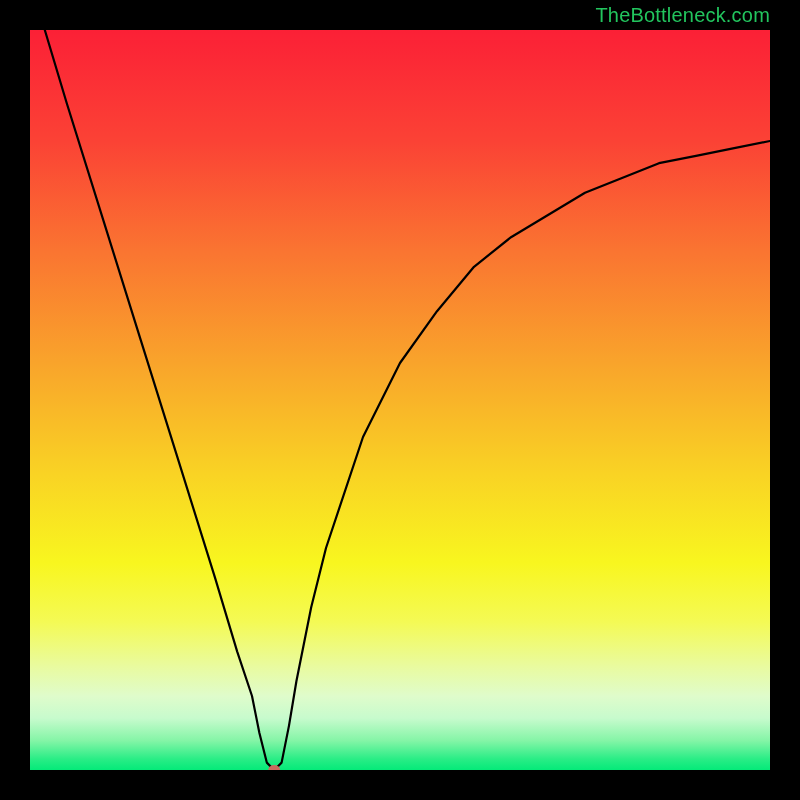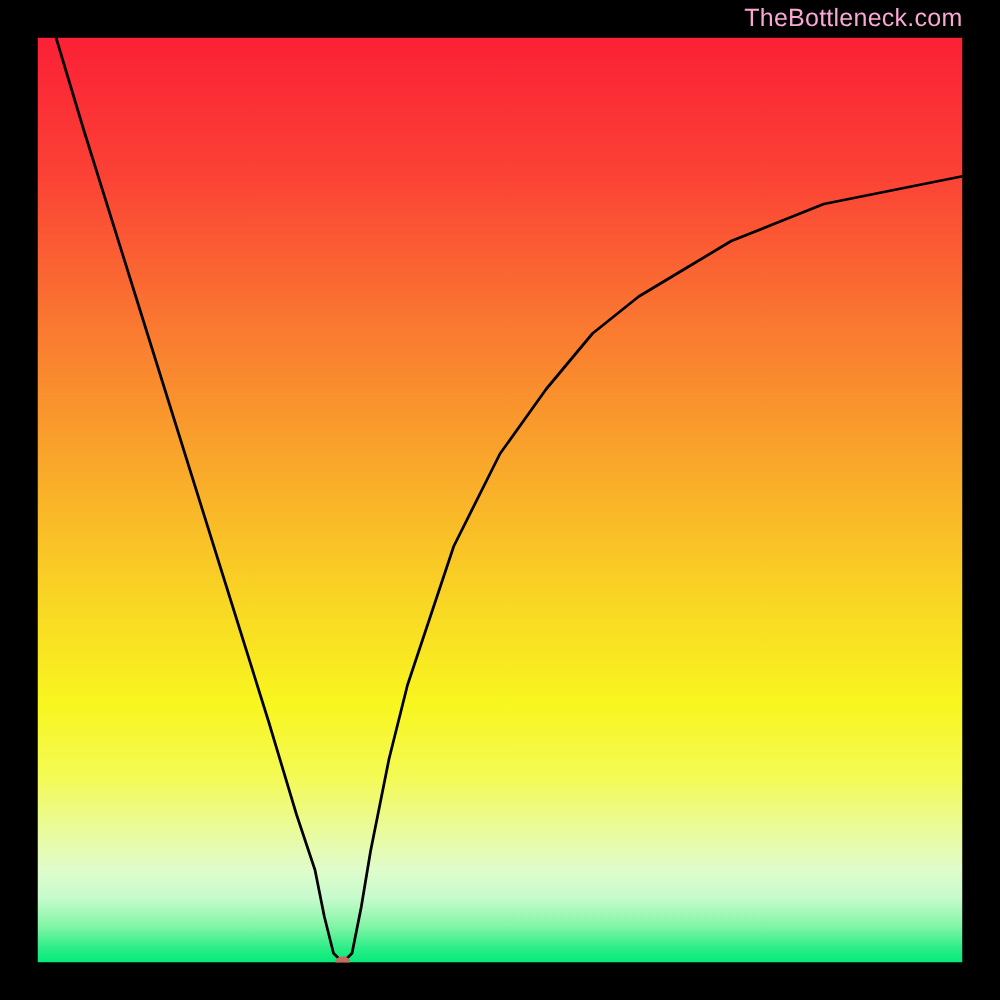--- a/index.html
+++ b/index.html
@@ -21,21 +21,21 @@
     position: absolute;
     left: 30px;
     top: 30px;
     width: 740px;
     height: 740px;
   }
   .watermark {
     position: absolute;
     top: 4px;
     right: 30px;
-    color: #f9a8d4;
+    color: #22c55e;
     font-size: 20px;
     font-weight: 500;
     letter-spacing: 0.2px;
   }
   svg { display: block; }
 </style>
 </head>
 <body>
 
 <div class="frame">

